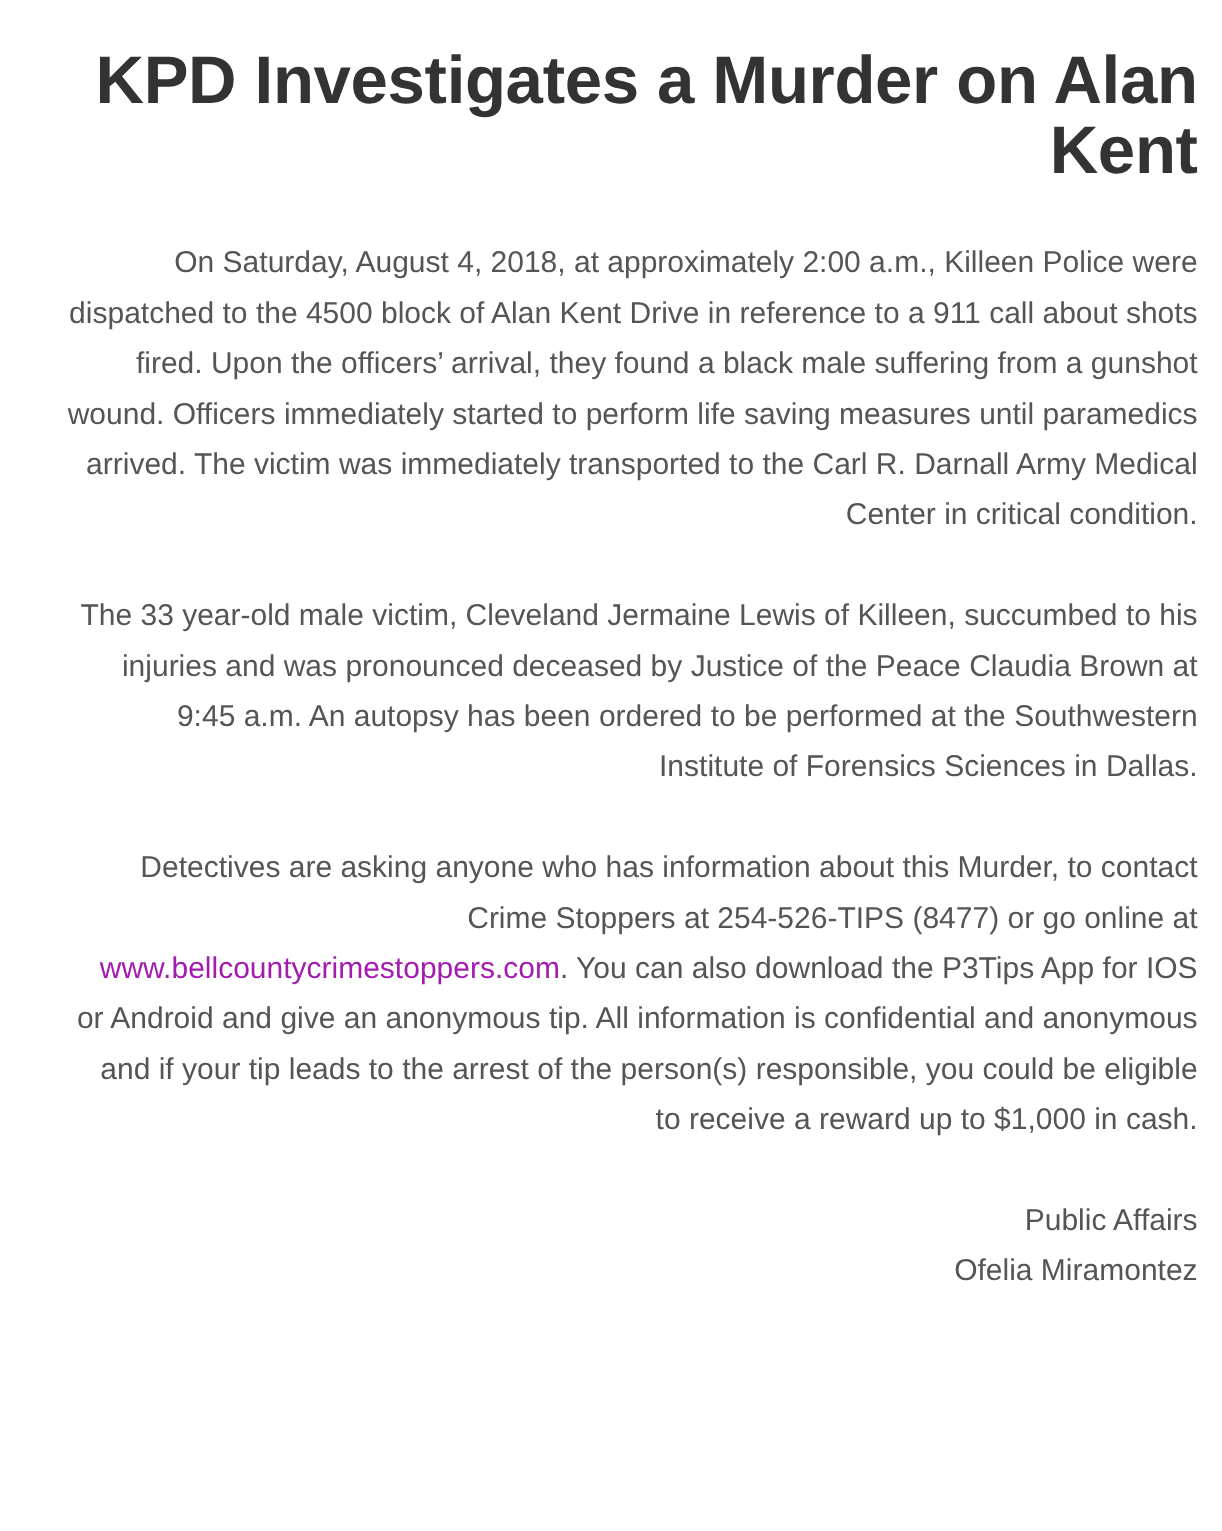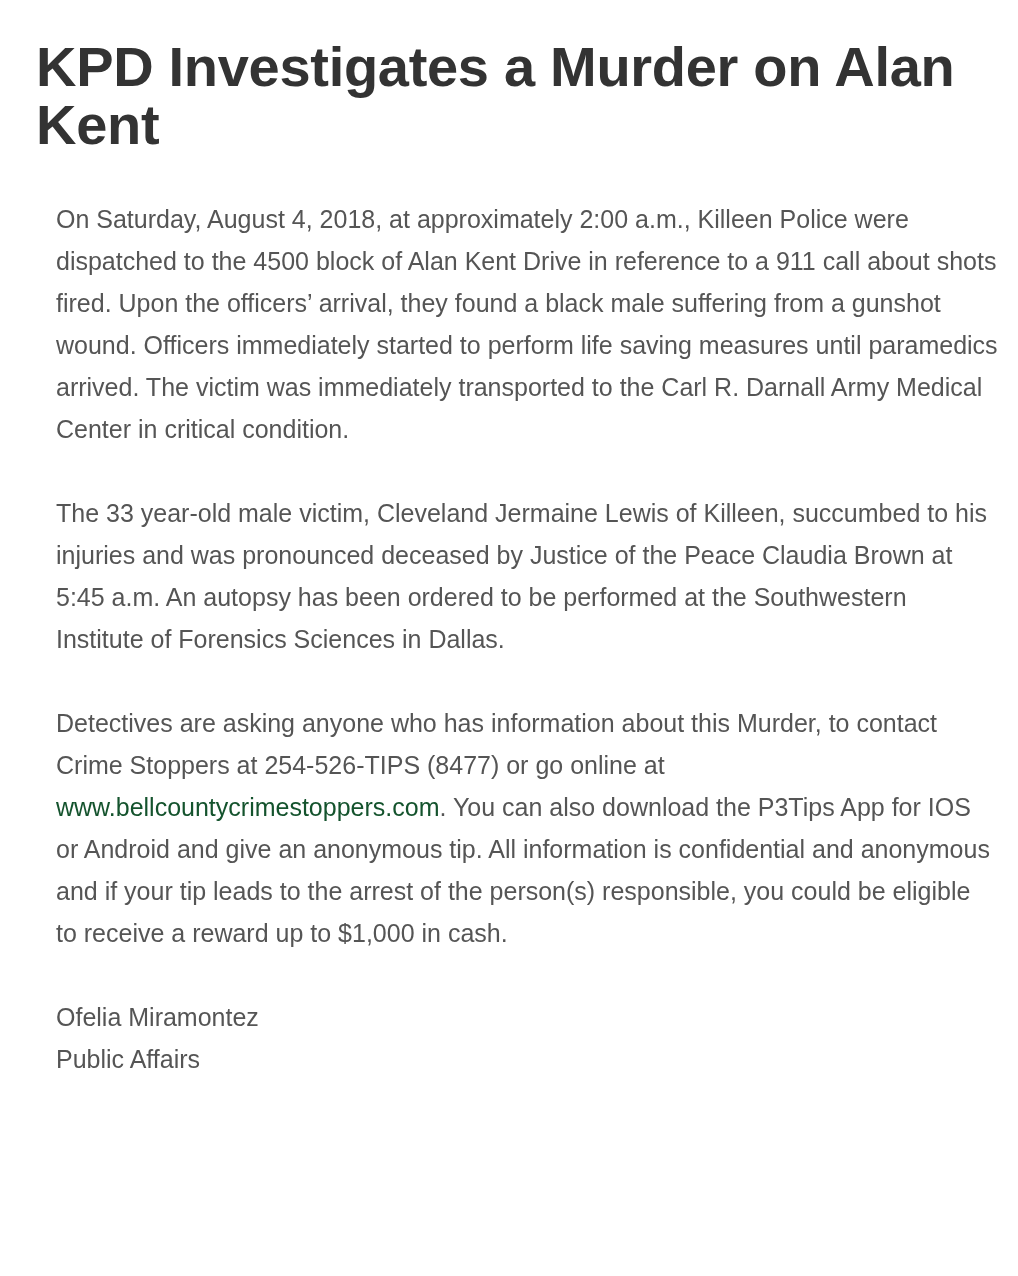--- a/index.html
+++ b/index.html
@@ -1,44 +1,44 @@
 <!DOCTYPE html>
 <html><head>
   <meta charset="utf-8">
   <style>
     html, body { margin: 0; padding: 0; background: #ffffff; }
     body { width: 1018px; height: 1276px; overflow: hidden; }
-    .page { position: relative; padding: 38px 20px 0 36px; }
+    .page { position: relative; padding: 38px 20px 0 36px; text-align: right; }
     h1 {
       margin: 0;
       font-family: "Liberation Sans", sans-serif;
       font-weight: bold;
       font-size: 56px;
       line-height: 58px;
       color: #333333;
       letter-spacing: -0.3px;
     }
     .body-text {
       margin-top: 44px;
       font-family: "Liberation Sans", sans-serif;
       font-size: 25px;
       line-height: 42px;
       color: #555555;
       margin-left: 20px;
     }
     .body-text p { margin: 0 0 42px 0; }
     .body-text p.sig { margin: 0; }
-    a.link { color: #14532d; text-decoration: none; }
+    a.link { color: #a21caf; text-decoration: none; }
   </style>
 </head>
 <body>
 
 <div class="page">
   <h1>KPD Investigates a Murder on Alan Kent</h1>
 
   <div class="body-text">
     <p>On Saturday, August 4, 2018, at approximately 2:00 a.m., Killeen Police were dispatched to the 4500 block of Alan Kent Drive in reference to a 911 call about shots fired.  Upon the officers’ arrival, they found a black male suffering from a gunshot wound. Officers immediately started to perform life saving measures until paramedics arrived.  The victim was immediately transported to the Carl R. Darnall Army Medical Center in critical condition.</p>
-    <p>The 33 year-old male victim, Cleveland Jermaine Lewis of Killeen, succumbed to his injuries and was pronounced deceased by Justice of the Peace Claudia Brown at 5:45 a.m. An autopsy has been ordered to be performed at the Southwestern Institute of Forensics Sciences in Dallas.</p>
+    <p>The 33 year-old male victim, Cleveland Jermaine Lewis of Killeen, succumbed to his injuries and was pronounced deceased by Justice of the Peace Claudia Brown at 9:45 a.m. An autopsy has been ordered to be performed at the Southwestern Institute of Forensics Sciences in Dallas.</p>
     <p><span>Detectives are asking anyone who has information about this Murder, to contact Crime Stoppers at 254-526-TIPS (8477) or go online at </span><a class="link">www.bellcountycrimestoppers.com</a><span>.  You can also download the P3Tips App for IOS or Android and give an anonymous tip.  All information is confidential and anonymous and if your tip leads to the arrest of the person(s) responsible, you could be eligible to receive a reward up to $1,000 in cash.</span></p>
+    <p class="sig">Public Affairs</p>
     <p class="sig">Ofelia Miramontez</p>
-    <p class="sig">Public Affairs</p>
   </div>
 </div>
 
 </body></html>

